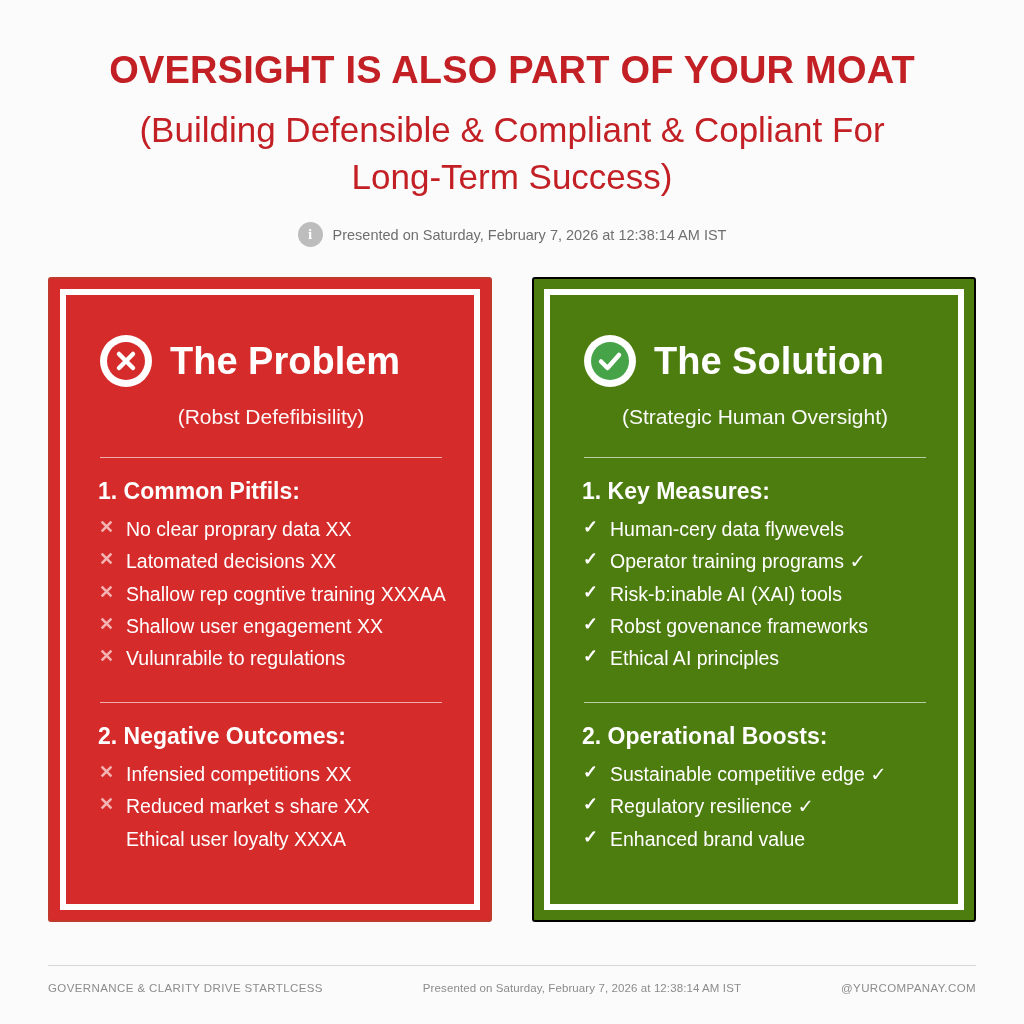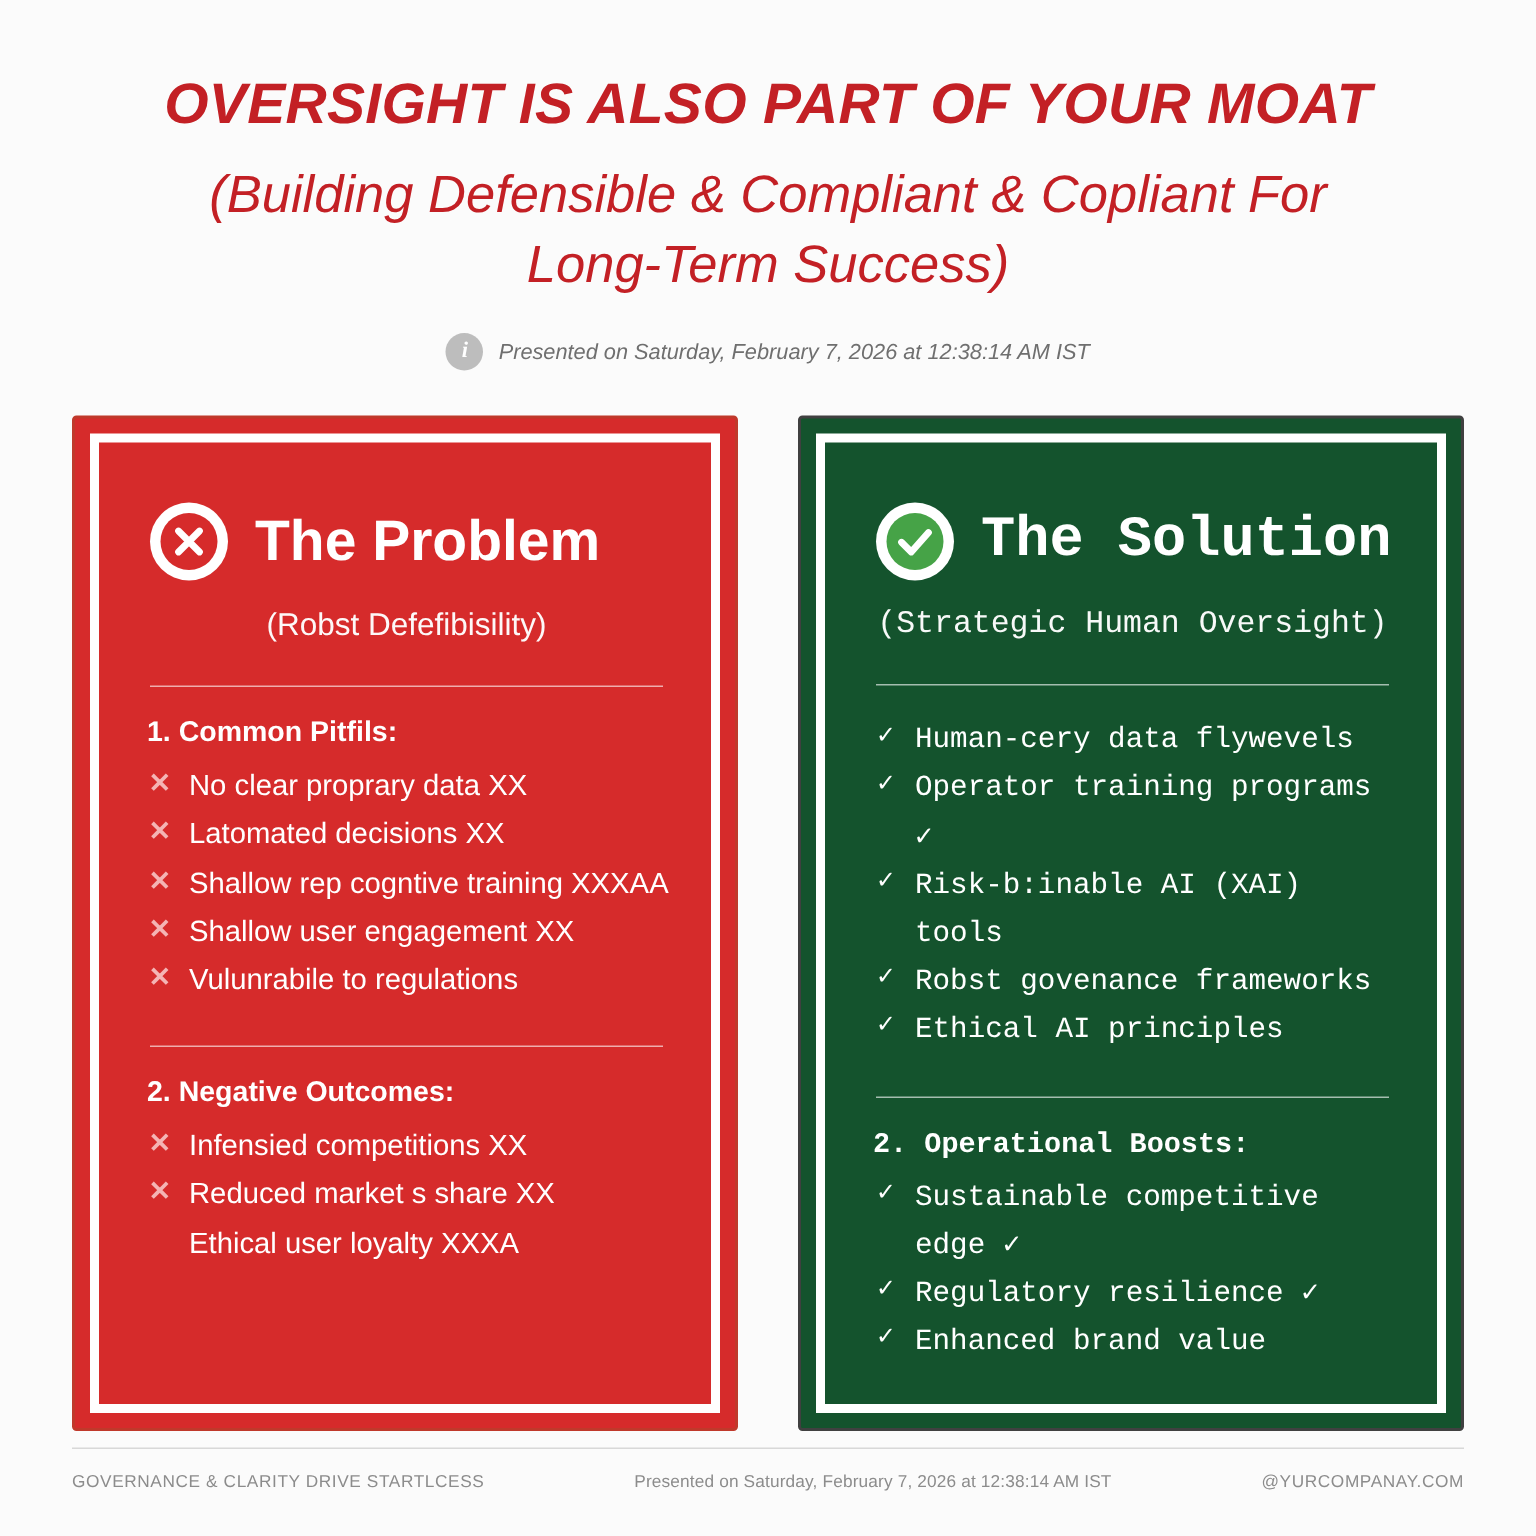--- a/index.html
+++ b/index.html
@@ -22,21 +22,20 @@
     padding: 0;
     position: relative;
     display: flex;
     flex-direction: column;
   }
 
   
   .header {
     padding: 50px 60px 0 60px;
     text-align: center;
-    font-style: italic;
   }
   .main-title {
     font-size: 38px;
     font-weight: bold;
     color: #c32025;
     letter-spacing: 0.2px;
     line-height: 1.1;
     margin: 0;
   }
   .subtitle {
@@ -92,23 +91,22 @@
     box-sizing: border-box;
     height: 100%;
     border: 6px solid #ffffff;
     padding: 26px 26px 26px 28px;
   }
   .card-problem {
     background: #d62b2b;
     border: 2px solid #c0392b;
   }
   .card-solution {
-    background: #14532d;
-    border: 2px solid #404040;
-    font-family: Liberation Mono, monospace;
+    background: #4d7c0f;
+    border: 2px solid #000000;
   }
 
   .card-head {
     display: flex;
     align-items: center;
     gap: 18px;
     margin: 14px 0 0 6px;
   }
   .badge {
     width: 52px;
@@ -136,21 +134,21 @@
     font-weight: 400;
   }
 
   .divider {
     height: 1px;
     background: rgba(255,255,255,0.62);
     margin: 28px 6px 20px 6px;
   }
 
   .section-title {
-    font-size: 19px;
+    font-size: 23px;
     font-weight: bold;
     color: #ffffff;
     margin: 0 0 8px 4px;
   }
   ul.items {
     list-style: none;
     margin: 0;
     padding: 0;
   }
   ul.items li {
@@ -283,20 +281,21 @@
               <circle cx="26" cy="26" r="19" fill="#46a347"></circle>
               <path d="M17 26.5 L23.5 33 L35 20" stroke="#ffffff" stroke-width="4.5" fill="none" stroke-linecap="round" stroke-linejoin="round"></path>
             </svg>
           </div>
           <div class="card-title">The Solution</div>
         </div>
         <div class="card-sub">(Strategic Human Oversight)</div>
 
         <div class="divider"></div>
 
+        <div class="section-title">1. Key Measures:</div>
         <ul class="items">
           <li>
               <span class="mark mark-check">✓</span>
               <span class="item-text">Human-cery data flywevels</span>
             </li>
           <li>
               <span class="mark mark-check">✓</span>
               <span class="item-text">Operator training programs ✓</span>
             </li>
           <li>

